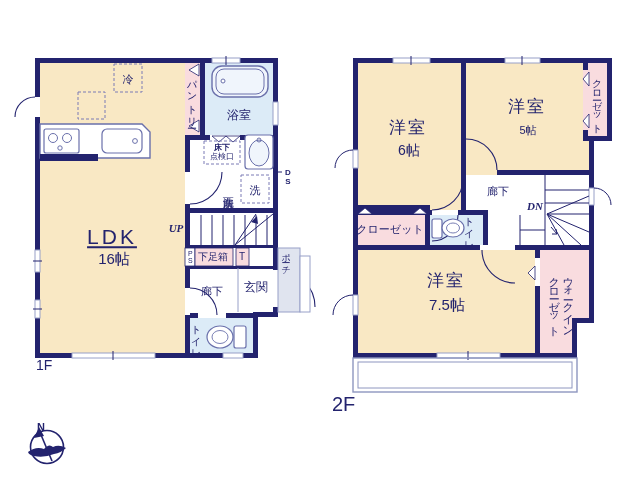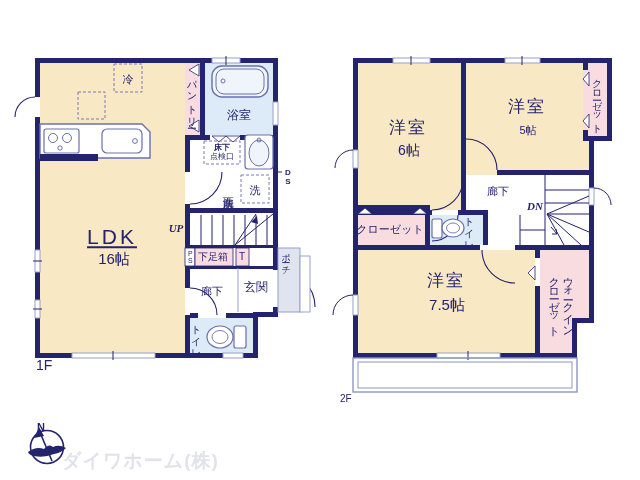--- a/index.html
+++ b/index.html
@@ -272,18 +272,17 @@
 <div class="lbl" style="left:528px;top:130px;font-size:11px;">5帖</div>
 <div class="lbl v" style="left:597px;top:100px;font-size:10px;letter-spacing:0;">クローゼット</div>
 <div class="lbl" style="left:498px;top:191px;font-size:11px;">廊下</div>
 <div class="lbl sf" style="left:535px;top:206px;font-size:11px;">DN</div>
 <div class="lbl" style="left:390px;top:229px;font-size:11px;">クローゼット</div>
 <div class="lbl v" style="left:469px;top:228px;font-size:10px;">トイレ</div>
 <div class="lbl" style="left:446px;top:281px;font-size:17px;letter-spacing:2px;">洋室</div>
 <div class="lbl" style="left:447px;top:305px;font-size:15px;">7.5帖</div>
 <div class="lbl v" style="left:568px;top:300px;font-size:11px;letter-spacing:0;">ウォークイン</div>
 <div class="lbl v" style="left:554px;top:300px;font-size:11px;letter-spacing:0;">クローゼット</div>
-<div class="lbl corner" style="left:340px;top:393px;font-size:10px;">2F</div>
+<div class="lbl corner" style="left:332px;top:393px;font-size:20px;">2F</div>
 
 <div class="lbl" style="left:41px;top:427px;font-size:11px;font-weight:bold;">N</div>
-<div class="company">ダイワホーム(株)</div>
 
 </div>
 
 </body></html>

